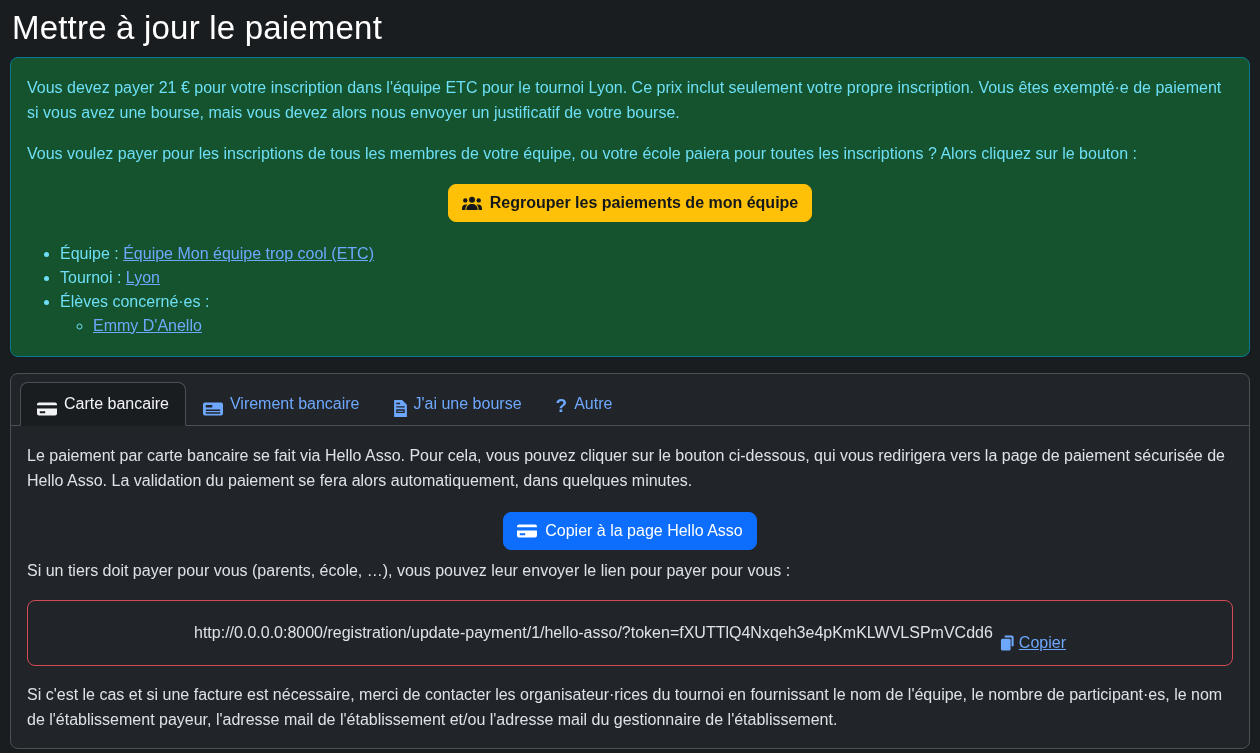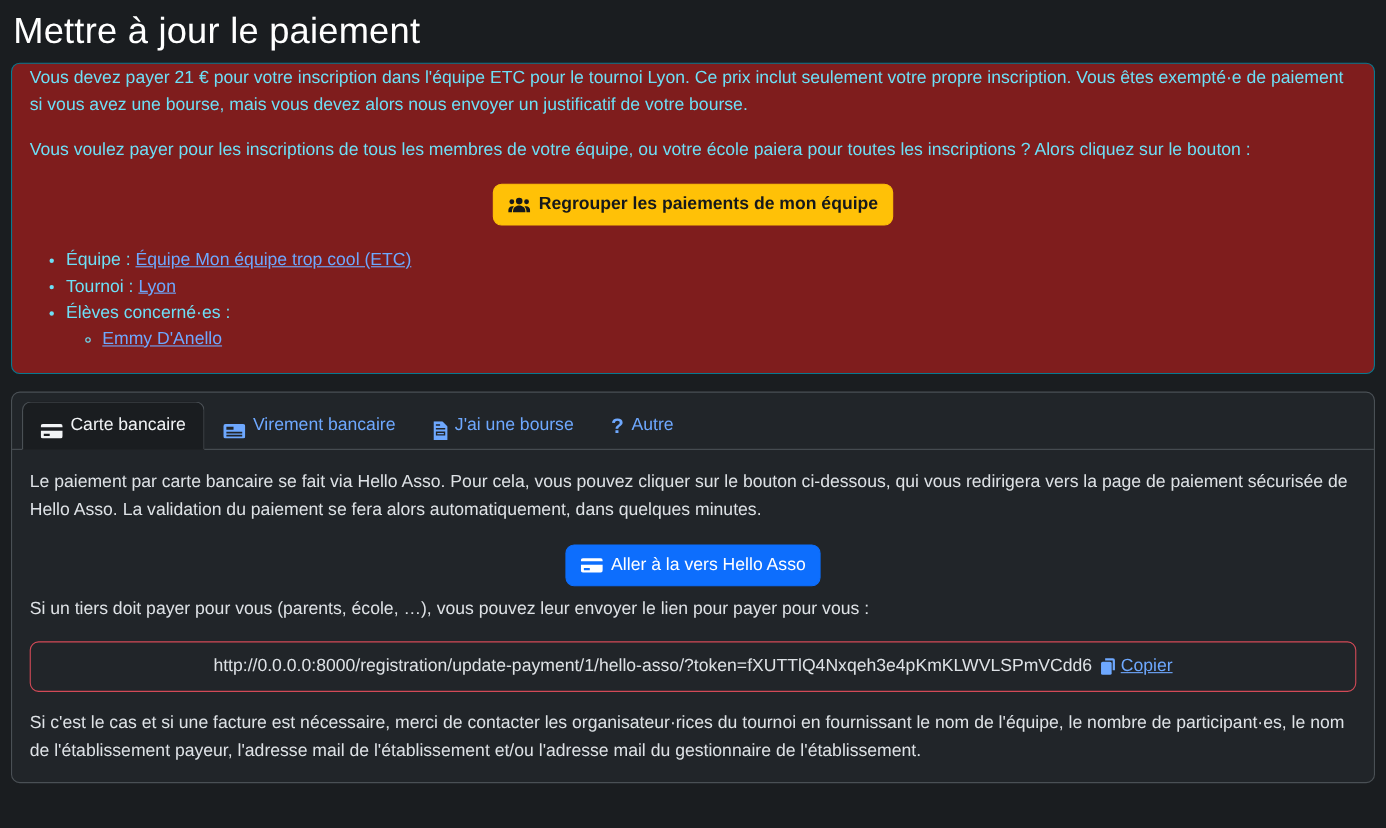--- a/index.html
+++ b/index.html
@@ -15,29 +15,29 @@
   h1.page-title {
     font-size: 33px;
     font-weight: 400;
     color: #ffffff;
     padding: 9px 2px 10px;
     letter-spacing: .2px;
   }
 
   
   .alert-info {
-    background: #7f1d1d;
+    background: #14532d;
     border: 1px solid #087990;
     border-radius: 8px;
     color: #6edff6;
-    padding: 0 16px 16px;
+    padding: 17px 16px 16px;
     line-height: 25px;
   }
   .alert-info p { margin-bottom: 16px; }
-  a { color: #6ea8fe; text-decoration: underline; }
+  a { color: #6ea8fe; text-decoration: underline; margin-top: 20px; }
   .btn-row { text-align: center; margin: 18px 0 20px; }
   .btn {
     display: inline-flex;
     align-items: center;
     gap: 8px;
     border-radius: 8px;
     font-size: 16px;
     font-family: inherit;
     cursor: pointer;
     line-height: 24px;
@@ -189,21 +189,21 @@
 
     <div class="card-body">
       <p>Le paiement par carte bancaire se fait via Hello Asso. Pour cela, vous pouvez cliquer sur le bouton ci-dessous, qui vous redirigera vers la page de paiement sécurisée de Hello Asso. La validation du paiement se fera alors automatiquement, dans quelques minutes.</p>
       <div class="btn-row">
         <button class="btn btn-primary">
           <span class="icon">
             <svg width="20" height="16" viewBox="0 0 20 16" aria-hidden="true">
               <path fill="currentColor" fill-rule="evenodd" d="M2 1.5h16a2 2 0 0 1 2 2v9a2 2 0 0 1-2 2H2a2 2 0 0 1-2-2v-9a2 2 0 0 1 2-2zM0 4.3h20v3.2H0zM2.8 10.3h5.4v2H2.8z"></path>
             </svg>
           </span>
-          <span>Aller à la vers Hello Asso</span>
+          <span>Copier à la page Hello Asso</span>
         </button>
       </div>
       <p>Si un tiers doit payer pour vous (parents, école, …), vous pouvez leur envoyer le lien pour payer pour vous :</p>
       <div class="link-box">
         <span>http://0.0.0.0:8000/registration/update-payment/1/hello-asso/?token=fXUTTlQ4Nxqeh3e4pKmKLWVLSPmVCdd6</span>
         <a href="#" class="copy-link">
           <span class="icon">
             <svg width="15" height="16" viewBox="0 0 16 16" aria-hidden="true">
               <path fill="currentColor" d="M5 0h7.5a2 2 0 0 1 2 2v9.5h-2.2V2.2H5z"></path>
               <rect x="1" y="3.4" width="10.3" height="12.6" rx="1.6" fill="currentColor"></rect>

